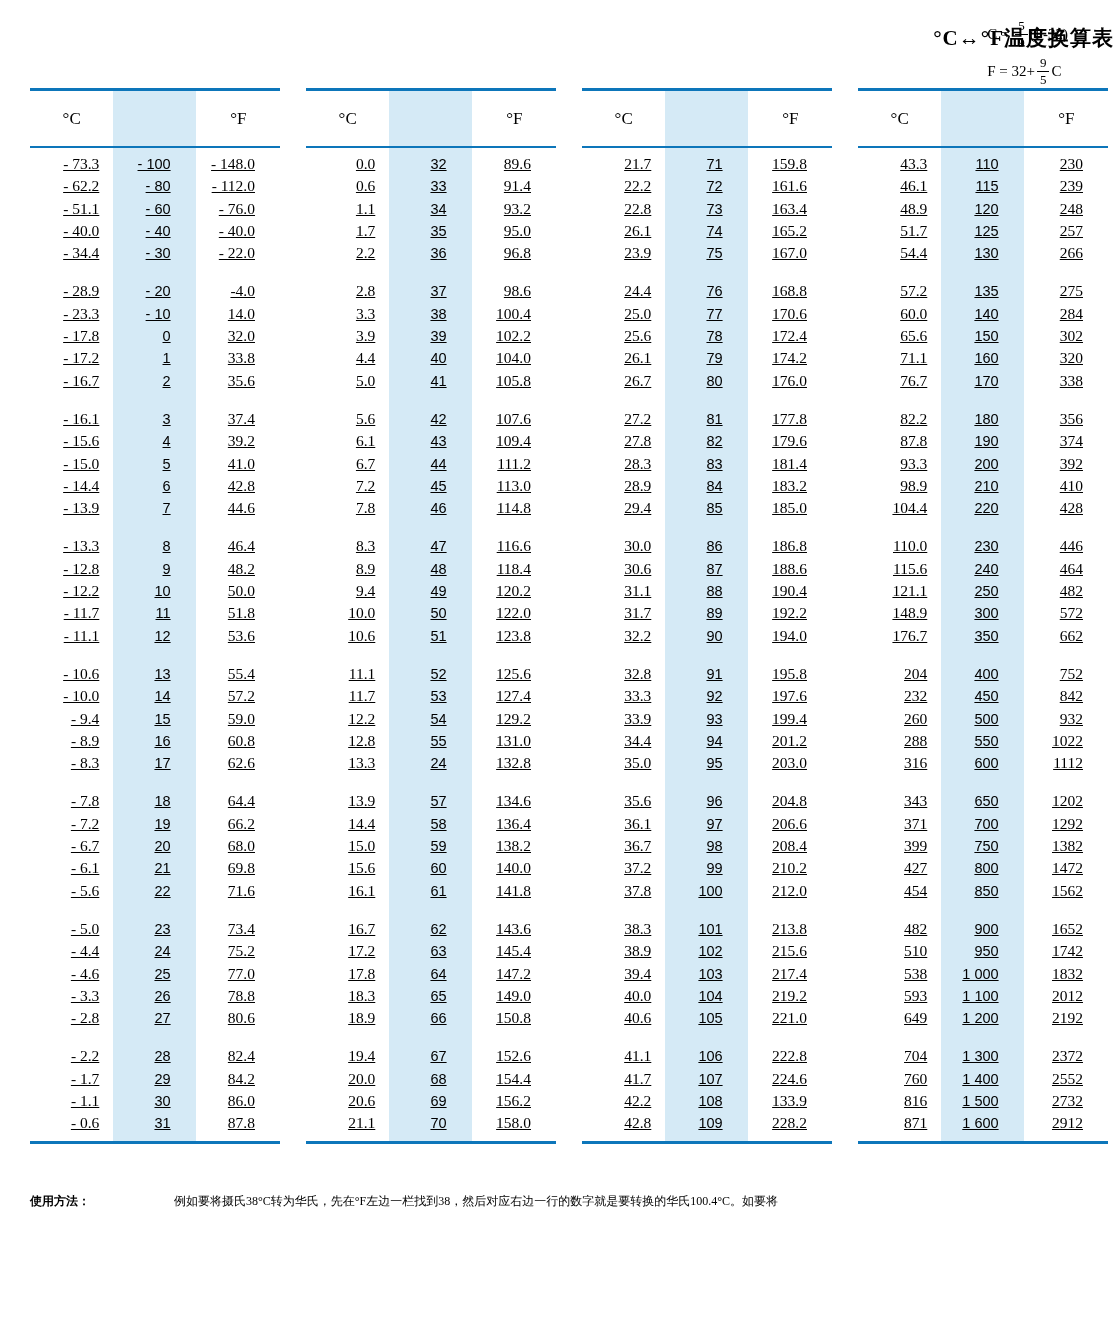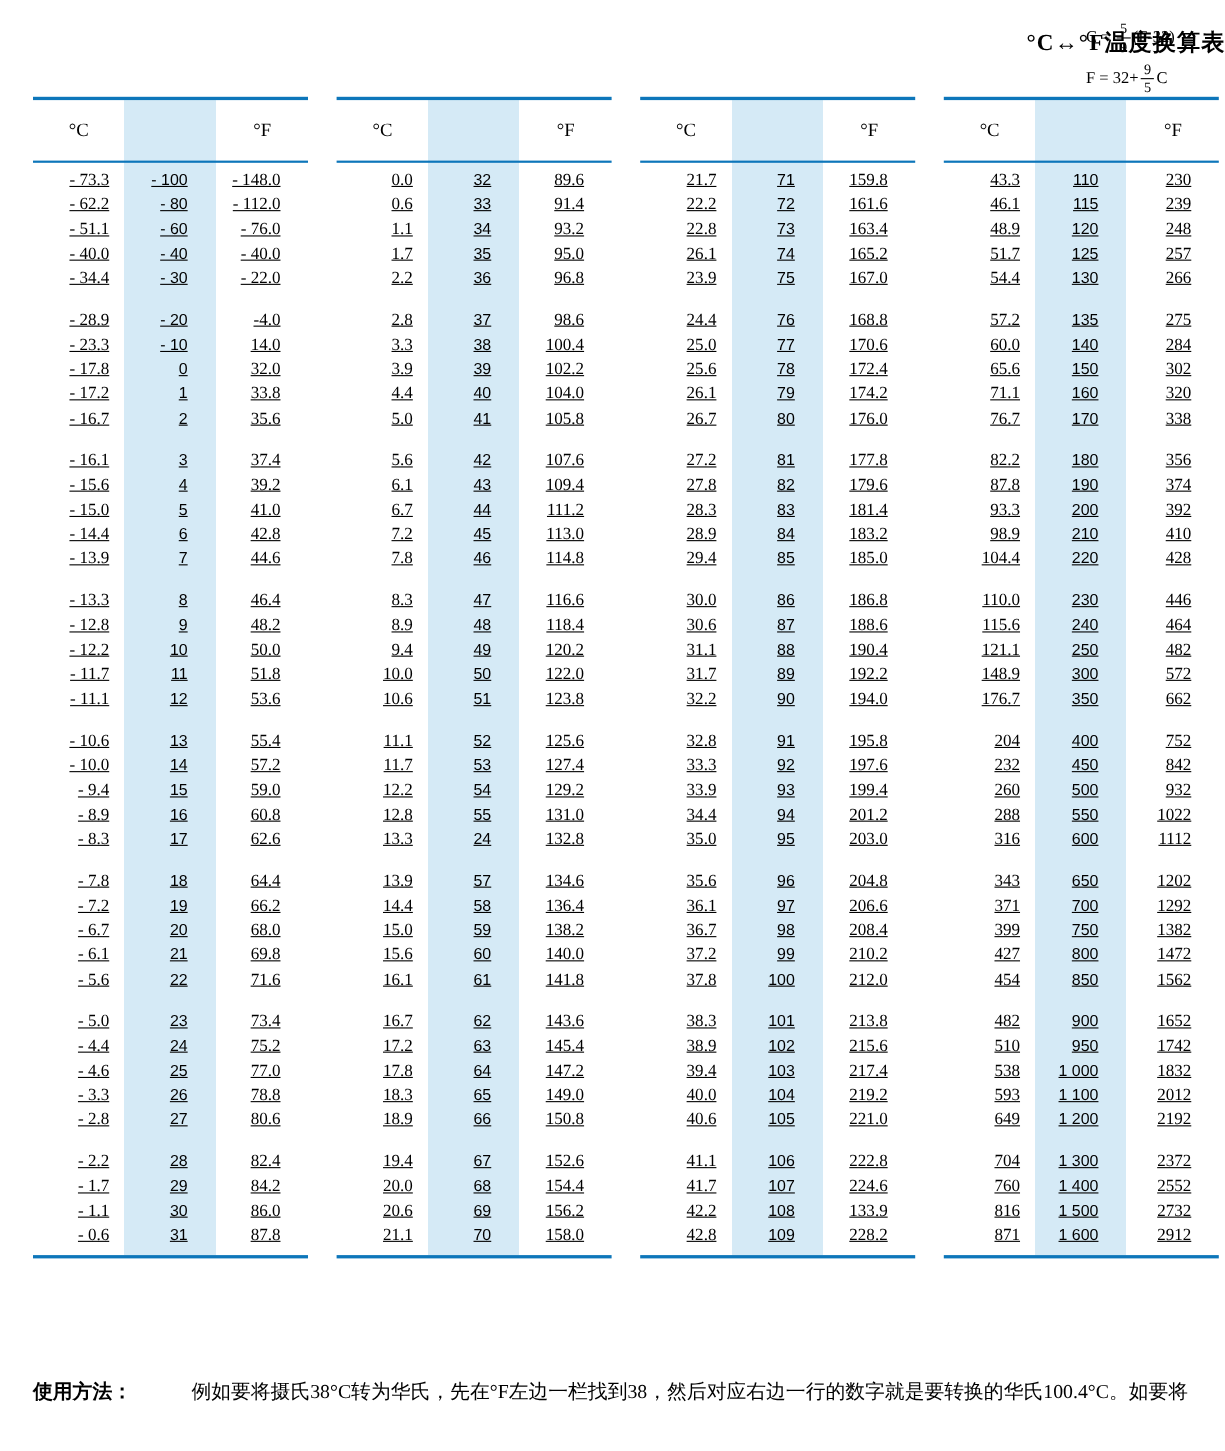--- a/index.html
+++ b/index.html
@@ -43,22 +43,22 @@
   .trow {
     display:grid; grid-template-columns:83.3px 83.3px 83.4px;
     height:22.3px; line-height:22.3px; font-size:15.5px;
   }
   .trow span { text-align:right; white-space:pre; }
   .c1 { padding-right:14px; }
   .c2 { padding-right:26px; font-family:"Liberation Sans","DejaVu Sans",sans-serif; font-size:14.5px; }
   .c3 { padding-right:25px; }
 
   .usage {
-    position:absolute; left:30px; top:1252px; width:1060px;
-    display:flex; font-size:18px; line-height:26px;
+    position:absolute; left:30px; top:1188px; width:1060px;
+    display:flex; font-size:12px; line-height:26px;
   }
   .usage-label { flex:0 0 103px; font-weight:bold; white-space:pre; }
   .usage-text { flex:1;margin-left:41px; }
 </style>
 </head>
 <body>
 
 <div class="page">
 
   <div class="title">°C↔°F温度换算表</div>

